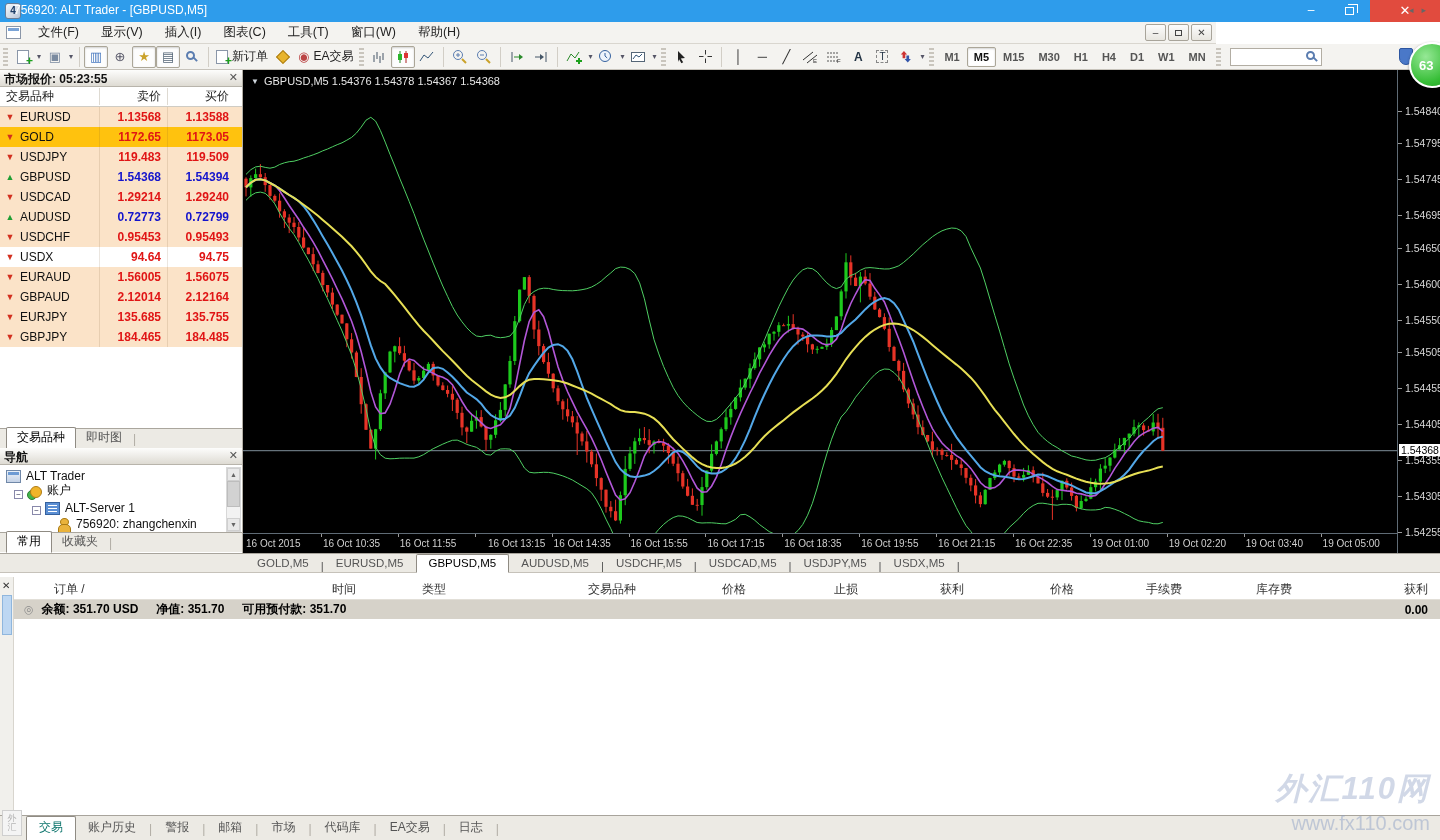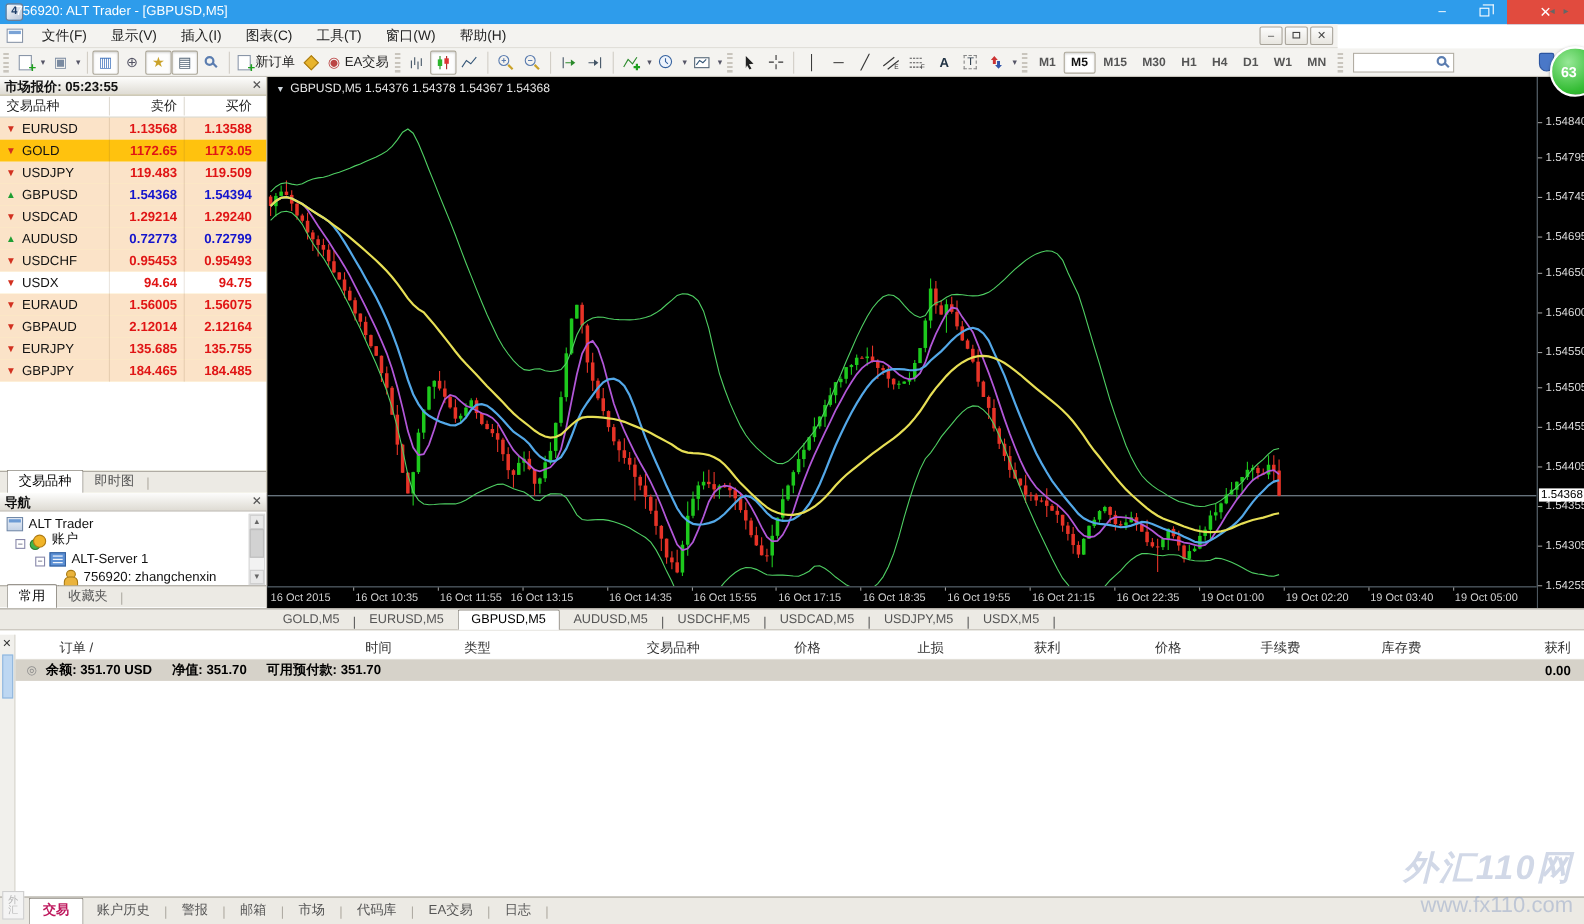--- a/index.html
+++ b/index.html
@@ -112,21 +112,21 @@
 .tcol{text-align:right;padding-right:8px;flex:none}
 .tcol.first{text-align:left;padding-left:40px}
 .tcol.last{flex:1;padding-right:12px}
 #balance-row{position:absolute;left:14px;top:23px;width:1426px;height:19px;background:#d6d2c9;display:flex;align-items:center;font-weight:bold;font-size:12px;color:#000}
 #balance-row .dot{color:#8a8a8a;font-weight:normal;margin:0 8px 0 10px;font-size:11px}
 #balance-row .seg{margin-right:18px}
 #balance-row .profit{margin-left:auto;padding-right:12px}
 
 #bottom-tabs{position:absolute;left:0;top:815px;width:1440px;height:25px;background:#eceae4;border-top:1px solid #a8a49c;display:flex;align-items:flex-end;padding-left:26px;font-size:12px;color:#555}
 #bottom-tabs .tab{padding:2px 12px 4px}
-#bottom-tabs .tab.on{background:#fff;border:1px solid #8f8b83;border-bottom:none;border-radius:2px 2px 0 0;color:#be185d;font-weight:bold}
+#bottom-tabs .tab.on{background:#fff;border:1px solid #8f8b83;border-bottom:none;border-radius:2px 2px 0 0;color:#0f766e;font-weight:normal}
 #bottom-tabs .pipe{color:#b0aca4;padding:0 1px 4px}
 #corner-glyph{position:absolute;left:2px;top:810px;width:20px;height:26px;color:#b5b5b5;font-size:9px;line-height:9px;text-align:center;border:1px solid #cfcfcf;background:#f4f4f4;padding-top:3px}
 
 #watermark{position:absolute;right:10px;top:768px;text-align:right;pointer-events:none}
 #watermark .l1{font-size:31px;font-weight:bold;font-style:italic;color:rgba(140,158,196,.40);letter-spacing:2px}
 #watermark .l2{font-size:20px;color:rgba(140,158,196,.48);margin-top:2px}
 svg text{font-family:"Liberation Sans","DejaVu Sans",sans-serif}
 </style>
 </head>
 <body>
@@ -902,21 +902,21 @@
         <div class="ptick" style="top: 384.034px;">1.54355</div>
         <div class="ptick" style="top: 420.017px;">1.54305</div>
         <div class="ptick" style="top: 456px;">1.54255</div>
       </div>
     <div id="time-axis">
         <div class="ttick" style="left: 3px;">16 Oct 2015</div>
         <div class="ttick" style="left: 79.9px;">16 Oct 10:35</div>
         <div class="tdash" style="left: 77.9px;"></div>
         <div class="ttick" style="left: 156.8px;">16 Oct 11:55</div>
         <div class="tdash" style="left: 154.8px;"></div>
-        <div class="ttick" style="left: 221px; text-align: right;">16 Oct 13:15</div>
+        <div class="ttick" style="left: 245px; text-align: right;">16 Oct 13:15</div>
         <div class="tdash" style="left: 231.7px;"></div>
         <div class="ttick" style="left: 310.6px;">16 Oct 14:35</div>
         <div class="tdash" style="left: 308.6px;"></div>
         <div class="ttick" style="left: 387.5px;">16 Oct 15:55</div>
         <div class="tdash" style="left: 385.5px;"></div>
         <div class="ttick" style="left: 464.4px;">16 Oct 17:15</div>
         <div class="tdash" style="left: 462.4px;"></div>
         <div class="ttick" style="left: 541.3px;">16 Oct 18:35</div>
         <div class="tdash" style="left: 539.3px;"></div>
         <div class="ttick" style="left: 618.2px;">16 Oct 19:55</div>

